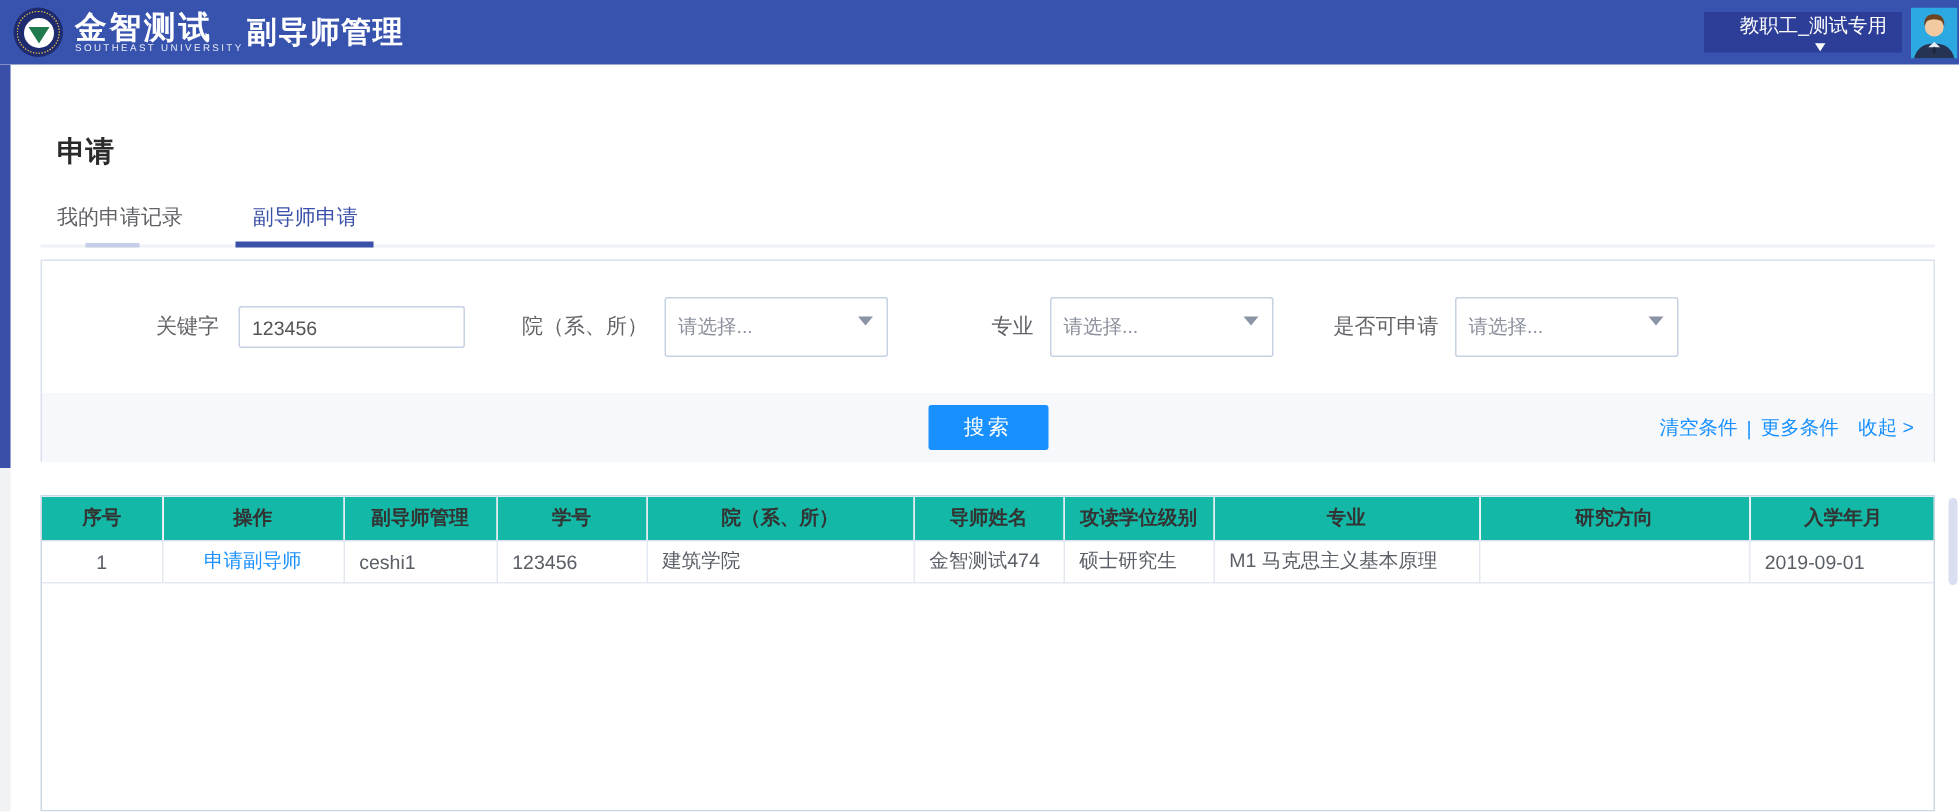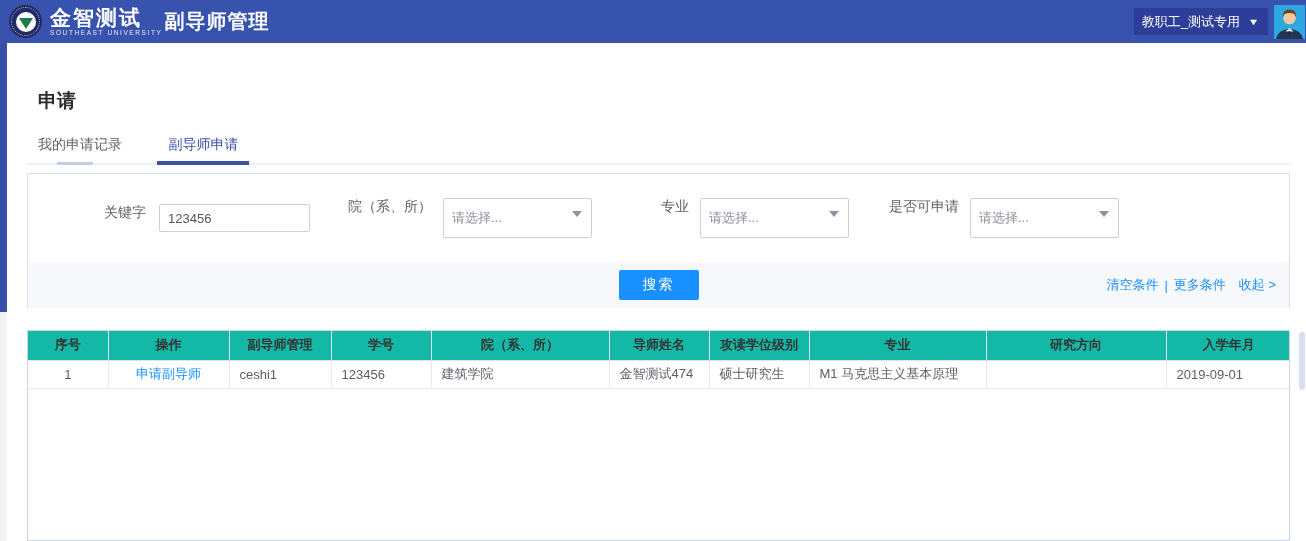--- a/index.html
+++ b/index.html
@@ -18,21 +18,21 @@
           display:flex; align-items:center; justify-content:center; }
   .seal-tri { width:0; height:0; border-left:7px solid transparent;
           border-right:7px solid transparent; border-top:11px solid #1f7a4d; margin-top:3px; }
   .wordmark { margin-left:8px; color:#fff; line-height:1; }
   .wordmark .zh { font-family:"DejaVu Serif","Liberation Serif",serif; font-size:21px;
           font-weight:bold; letter-spacing:2px; }
   .wordmark .en { font-size:6.5px; letter-spacing:1.6px; margin-top:2px; color:#e8ebf7; }
   .app-title { color:#fff; font-size:20px; font-weight:bold; margin-left:2px; letter-spacing:1px; }
   .header-right { margin-left:auto; display:flex; align-items:center; height:100%; }
   .user-badge { background:#2c3e97; color:#fff; font-size:13px; height:27px;
-          display:flex; align-items:center; padding:0 10px 0 8px; margin-right:6px; cursor:pointer; }
+          display:flex; align-items:center; padding:0 10px 0 24px; margin-right:6px; cursor:pointer;flex-direction:column; }
   .badge-caret { font-size:9px; margin-left:9px; transform:scaleX(1.3); }
   .avatar { width:31px; height:34px; margin-right:1px; flex:0 0 auto; }
   .avatar svg { display:block; }
 
   
   .left-track { position:absolute; left:0; top:43px; bottom:0; width:7px; background:#f1f2f4; z-index:11; }
   .left-thumb { position:absolute; left:0; top:0; width:7px; height:269px; background:#3a4fa8; }
   .right-thumb { position:absolute; right:1px; top:332px; width:6px; height:58px;
           background:#d9dff0; border-radius:3px; z-index:11; }
 
@@ -43,21 +43,21 @@
   .tab { display:inline-block; padding:0 11px; margin-right:20px; font-size:14px;
           line-height:33px; height:37px; color:#606266; cursor:pointer;
           border-bottom:4px solid transparent; }
   .tab.active { color:#3b50a8; border-bottom-color:#3b50a8; }
   .tab-mini { position:absolute; left:30px; bottom:-2px; width:36px; height:3px; background:#c5cde9; }
 
   
   .filter-panel { position:absolute; top:173px; left:27px; right:16px; height:135px;
           border:1px solid #dbe1ec; background:#fff; }
   .filter-row { height:88px; position:relative; }
-  .fg { position:absolute; top:50%; transform:translateY(-50%); display:flex; align-items:flex-start; }
+  .fg { position:absolute; top:50%; transform:translateY(-50%); display:flex; align-items:center; }
   .fg1 { left:76px; } .fg2 { left:320px; } .fg3 { left:633px; } .fg4 { left:861px; }
   .f-label { font-size:14px; color:#606266; white-space:nowrap; }
   .f-input { width:151px; height:28px; border:1px solid #c6d2e2; border-radius:2px;
           margin-left:13px; padding:0 8px; font-size:13px; color:#555;
           font-family:"Liberation Sans",sans-serif; outline:none; }
   .f-select { width:149px; height:40px; border:1px solid #c6d2e2; border-radius:2px;
           margin-left:11px; display:flex; align-items:center; padding:0 8px;
           font-size:13px; color:#8b909c; position:relative; cursor:pointer; background:#fff; }
   .sel-arrow { position:absolute; right:9px; top:12px; width:0; height:0;
           border-left:5px solid transparent; border-right:5px solid transparent;

